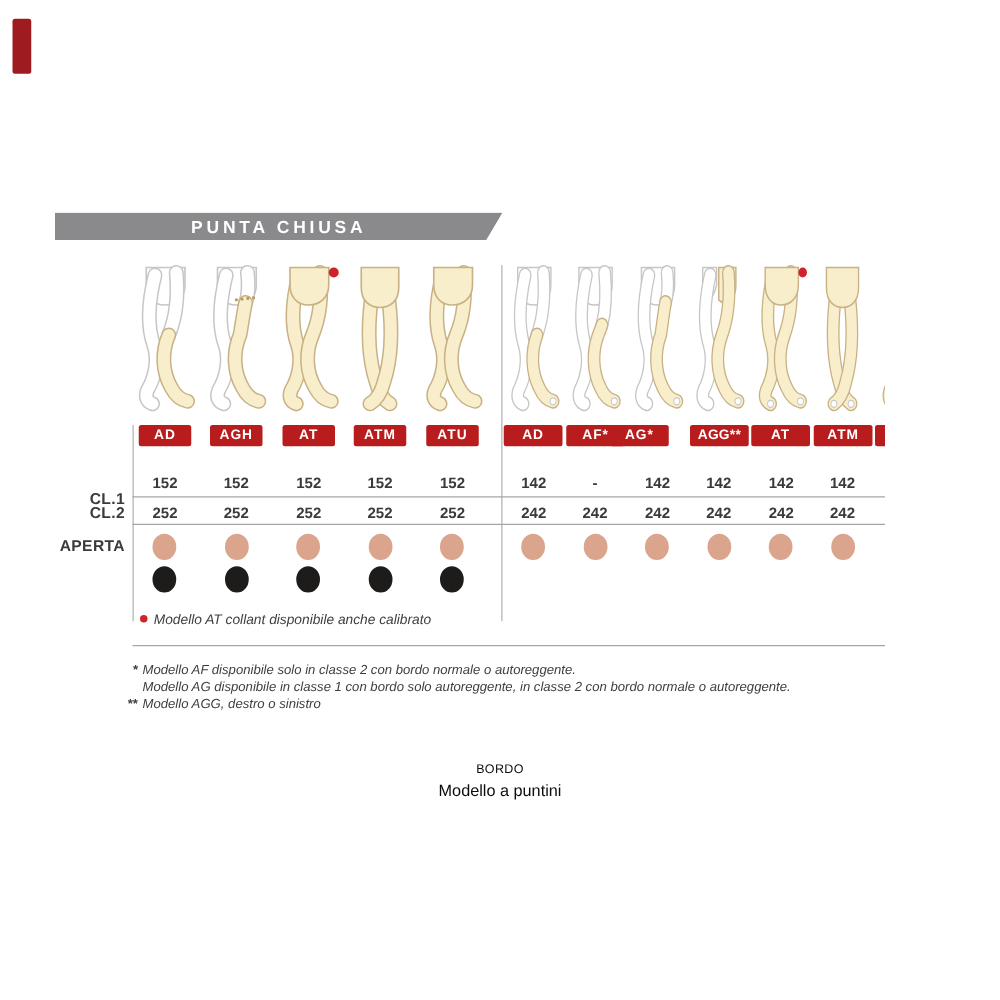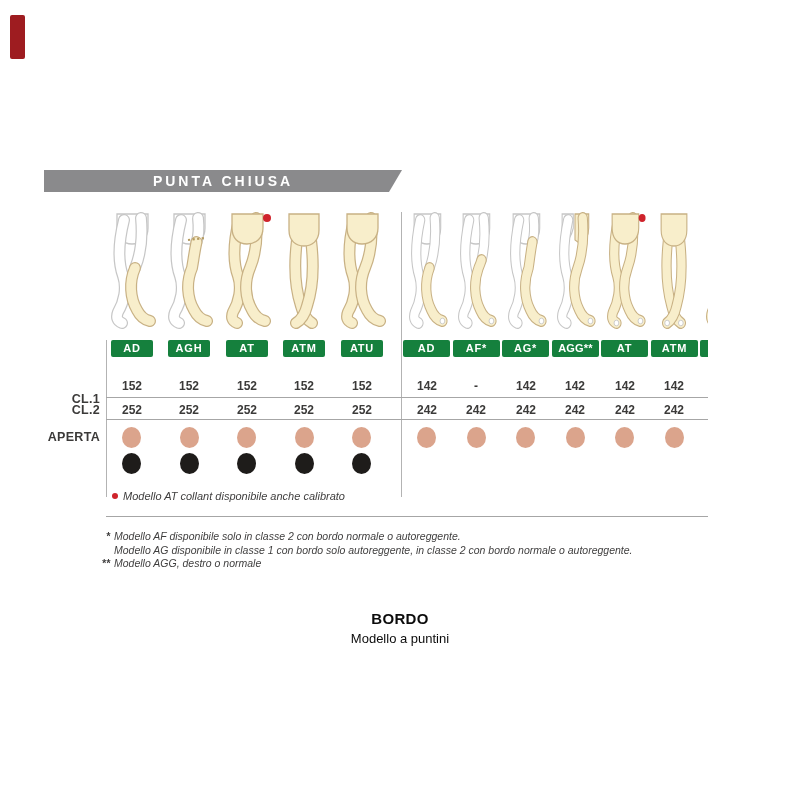--- a/index.html
+++ b/index.html
@@ -9,42 +9,42 @@
   .brand-mark{position:absolute;left:10px;top:15px;width:15px;height:44px;background:#9e1c20;border-radius:2px;}
 
   .hdr{position:absolute;top:170px;height:22px;background:#8a8a8c;color:#fff;
        font-weight:bold;font-size:14px;letter-spacing:3px;text-align:center;line-height:23px;}
   .hdr-left{left:44px;width:358px;clip-path:polygon(0 0,100% 0,calc(100% - 13px) 100%,0 100%);}
   .hdr-right{left:403px;width:356px;clip-path:polygon(13px 0,100% 0,100% 100%,0 100%);}
 
   .vline{position:absolute;width:1px;background:#b3b3b3;}
   .hline{position:absolute;height:1px;background:#a6a6a6;}
 
-  .chip{position:absolute;top:340px;height:17px;background:#15803d;border-radius:2px;
+  .chip{position:absolute;top:340px;height:17px;background:#b91c1c;border-radius:2px;
         color:#fff;font-weight:bold;font-size:11px;letter-spacing:0.8px;
         text-align:center;line-height:17px;}
 
   .rowlab{position:absolute;left:30px;width:70px;text-align:right;
           font-weight:bold;font-size:12.5px;color:#3b3a39;letter-spacing:0.3px;}
   .num{position:absolute;width:44px;text-align:center;font-weight:bold;
        font-size:12px;color:#3b3a39;}
 
   .dot{position:absolute;width:19px;height:21px;border-radius:50%;}
   .dot-beige{background:#dba48c;}
   .dot-black{background:#1e1c1a;}
 
   .fn-cal{position:absolute;left:112px;top:490px;font-size:11px;font-style:italic;color:#3f3e3e;}
   .fn-cal .reddot{display:inline-block;width:6px;height:6px;border-radius:50%;background:#cf232b;
                   margin-right:5px;vertical-align:1px;}
   .fn-block{position:absolute;left:96px;top:530px;width:640px;font-size:10.5px;
             font-style:italic;color:#3f3e3e;line-height:13.5px;}
   .fn-row{display:flex;}
   .fn-mark{width:14px;text-align:right;padding-right:4px;flex:none;font-weight:bold;}
   .bordo{position:absolute;left:0;top:610px;width:800px;text-align:center;color:#0c0c0c;}
-  .bordo-title{font-weight:bold;font-size:15px;letter-spacing:0.3px;}
+  .bordo-title{font-weight:normal;font-size:10px;letter-spacing:0.3px;}
   .bordo-sub{font-size:13px;margin-top:4px;}
 
   .legsvg{position:absolute;top:208px;}
   .leg-o{fill:none;stroke:#c6c6c6;stroke-width:12;stroke-linecap:round;stroke-linejoin:round;}
   .leg-w{fill:none;stroke:#ffffff;stroke-width:9.6;stroke-linecap:round;stroke-linejoin:round;}
   .st-o{fill:none;stroke:#c8b184;stroke-width:12;stroke-linecap:round;stroke-linejoin:round;}
   .st-f{fill:none;stroke:#f8eecb;stroke-width:9.6;stroke-linecap:round;stroke-linejoin:round;}
   .hip-st{fill:#f8eecb;stroke:#c8b184;stroke-width:1.3;}
   .hip-b{fill:#ffffff;stroke:#c6c6c6;stroke-width:1.3;}
   .toe{fill:#ffffff;stroke:#c9c9c9;stroke-width:1;}
@@ -177,21 +177,21 @@
   </svg>
 
   <div class="chip" style="left:111px;width:42px;">AD</div>
   <div class="chip" style="left:168px;width:42px;">AGH</div>
   <div class="chip" style="left:226px;width:42px;">AT</div>
   <div class="chip" style="left:283px;width:42px;">ATM</div>
   <div class="chip" style="left:341px;width:42px;">ATU</div>
 
   <div class="chip" style="left:403px;width:47px;">AD</div>
   <div class="chip" style="left:453px;width:47px;">AF*</div>
-  <div class="chip" style="left:502px;width:47px;">AG*</div>
+  <div class="chip" style="left:488px;width:47px;">AG*</div>
   <div class="chip" style="left:552px;width:47px;letter-spacing:0.2px;">AGG**</div>
   <div class="chip" style="left:601px;width:47px;">AT</div>
   <div class="chip" style="left:651px;width:47px;">ATM</div>
   <div class="chip" style="left:700px;width:47px;">ATU</div>
 
   <div class="rowlab" style="top:392px;">CL.1</div>
   <div class="rowlab" style="top:403px;">CL.2</div>
   <div class="rowlab" style="top:430px;">APERTA</div>
 
   <span class="num" style="left:110px;top:379px;">152</span>
@@ -247,21 +247,21 @@
     <div class="fn-row">
       <span class="fn-mark">*</span>
       <span>Modello AF disponibile solo in classe 2 con bordo normale o autoreggente.</span>
     </div>
     <div class="fn-row">
       <span class="fn-mark"></span>
       <span>Modello AG disponibile in classe 1 con bordo solo autoreggente, in classe 2 con bordo normale o autoreggente.</span>
     </div>
     <div class="fn-row">
       <span class="fn-mark">**</span>
-      <span>Modello AGG, destro o normale</span>
+      <span>Modello AGG, destro o sinistro</span>
     </div>
   </div>
 
   <div class="bordo">
     <div class="bordo-title">BORDO</div>
     <div class="bordo-sub">Modello a puntini</div>
   </div>
 
 </div>
 

